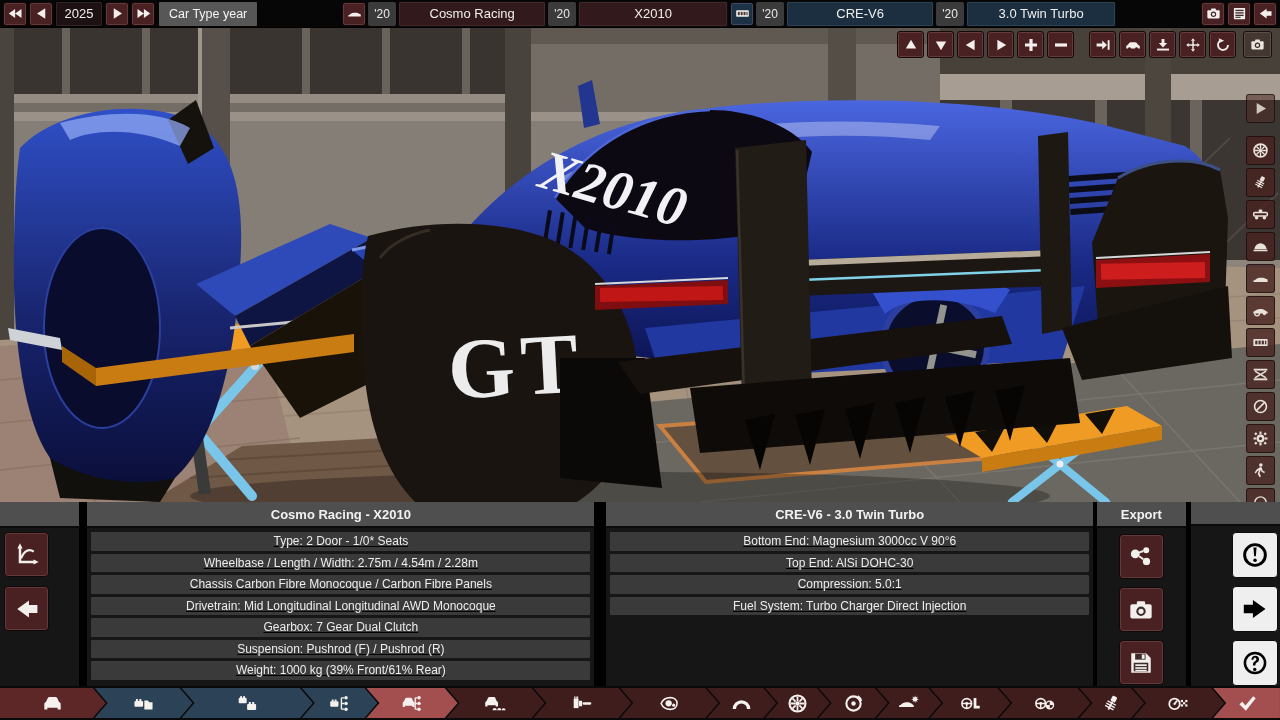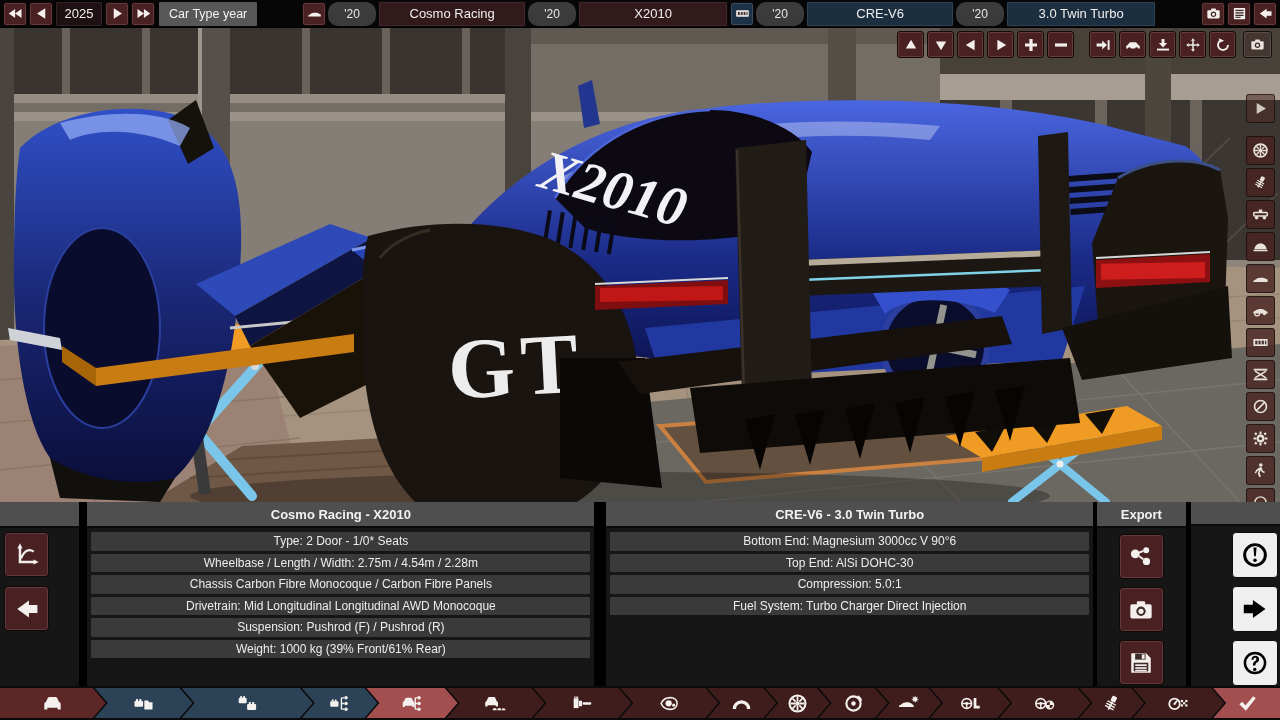--- a/index.html
+++ b/index.html
@@ -11,21 +11,21 @@
     display:flex;align-items:center;gap:2px;padding:0 3px;box-sizing:border-box;border-bottom:1px solid #000;}
   .tb-btn{width:24px;height:24px;flex:0 0 auto;display:flex;align-items:center;justify-content:center;
     background:#4a2123;border:1px solid #120808;border-radius:3px;box-shadow:inset 0 0 0 1px rgba(255,210,210,.14);
     color:#f3efec;padding:0;cursor:pointer;}
   .tb-btn.blue{background:#1d3246;box-shadow:inset 0 0 0 1px rgba(200,225,255,.16);}
   .tb-btn svg{width:15px;height:15px;}
   .year-box{width:46px;height:24px;flex:0 0 auto;background:#1d1113;border:1px solid #000;border-radius:2px;
     box-shadow:inset 0 0 0 1px rgba(255,200,200,.10);color:#f0eeec;font-size:13px;display:flex;align-items:center;justify-content:center;}
   .mode-label{height:24px;flex:0 0 auto;background:#575757;color:#f4f4f4;font-size:12.5px;border-radius:1px;
     display:flex;align-items:center;padding:0 10px;margin-left:2px;}
-  .chip{width:48px;height:24px;flex:0 0 auto;background:#3b3b3b;color:#eceae8;font-size:12px;border-radius:10px;
+  .chip{width:28px;height:24px;flex:0 0 auto;background:#3b3b3b;color:#eceae8;font-size:12px;border-radius:2px;
     display:flex;align-items:center;justify-content:center;}
   .name-box{height:24px;flex:0 0 auto;color:#f0eeec;font-size:13px;border:1px solid #0a0a0a;border-radius:2px;
     display:flex;align-items:center;justify-content:center;}
   .name-box.red{background:#321a1c;box-shadow:inset 0 0 0 1px rgba(220,170,170,.10);}
   .name-box.blue{background:#1c2f40;box-shadow:inset 0 0 0 1px rgba(170,200,230,.12);}
   .w146{width:146px}.w148{width:148px}
   .tb-spacer{flex:1 1 auto;}
 
   
   .viewport{position:absolute;top:28px;left:0;width:1280px;height:474px;overflow:hidden;background:#857e76;}
@@ -51,21 +51,21 @@
   .stats{position:absolute;top:502px;left:0;width:1280px;height:184px;background:#000;display:flex;}
   .col{display:flex;flex-direction:column;}
   .col .col-header{height:24px;background:#4f4f4f;color:#f2f2f2;font-size:13px;font-weight:bold;
     display:flex;align-items:center;justify-content:center;border-bottom:2px solid #0a0a0a;}
   .col .col-body{flex:1;background:#161616;}
   .col-spacer{width:80px;margin-right:8px;}
   .col-car{width:510px;margin-right:12px;}
   .col-engine{width:490px;margin-right:4px;}
   .col-export{width:89px;margin-right:5px;}
   .col-actions{width:90px;}
-  .stat-rows{padding:4px 4px 0 4px;display:flex;flex-direction:column;gap:3px;}
+  .stat-rows{padding:4px 4px 0 4px;display:flex;flex-direction:column;gap:3px;text-decoration:underline;}
   .stat-row{height:18.5px;background:#3a3a3a;border-radius:1px;color:#ededed;font-size:12px;
     display:flex;align-items:center;justify-content:center;white-space:pre;}
   .sq-btn{width:45px;height:45px;display:flex;align-items:center;justify-content:center;
     background:#4a2123;border:1px solid #120808;border-radius:4px;box-shadow:inset 0 0 0 1px rgba(255,210,210,.14);
     color:#f3efec;padding:0;cursor:pointer;}
   .sq-btn svg{width:26px;height:26px;}
   .col-spacer .col-body{padding:4px 0 0 4px;display:flex;flex-direction:column;gap:9px;}
   .col-export .col-body{padding:6px 0 0 0;display:flex;flex-direction:column;gap:8px;align-items:center;}
   .col-actions .col-body{padding:6px 2px 0 0;display:flex;flex-direction:column;gap:8px;align-items:flex-end;}
   .act-btn{width:46px;height:46px;display:flex;align-items:center;justify-content:center;border-radius:4px;
@@ -669,20 +669,21 @@
     </div>
     <div class="col col-car">
       <div class="col-header">Cosmo Racing - X2010</div>
       <div class="col-body">
         <div class="stat-rows">
 
         <div class="stat-row">Type: 2 Door - 1/0* Seats</div>
             <div class="stat-row">Wheelbase / Length / Width: 2.75m / 4.54m / 2.28m</div>
             <div class="stat-row">Chassis Carbon Fibre Monocoque / Carbon Fibre Panels</div>
             <div class="stat-row">Drivetrain: Mid Longitudinal Longitudinal AWD Monocoque</div>
+            <div class="stat-row">Gearbox: 7 Gear Dual Clutch</div>
             <div class="stat-row">Suspension: Pushrod (F) / Pushrod (R)</div>
             <div class="stat-row">Weight: 1000 kg (39% Front/61% Rear)</div>
           </div>
       </div>
     </div>
     <div class="col col-engine">
       <div class="col-header">CRE-V6 - 3.0 Twin Turbo</div>
       <div class="col-body">
         <div class="stat-rows">
 

